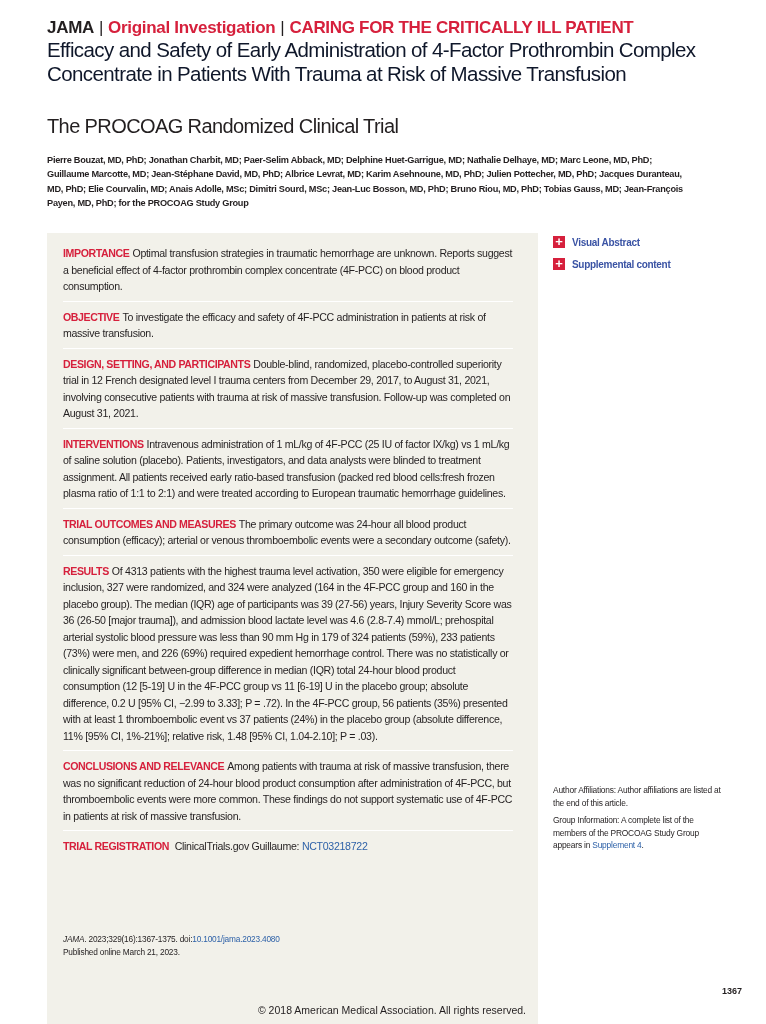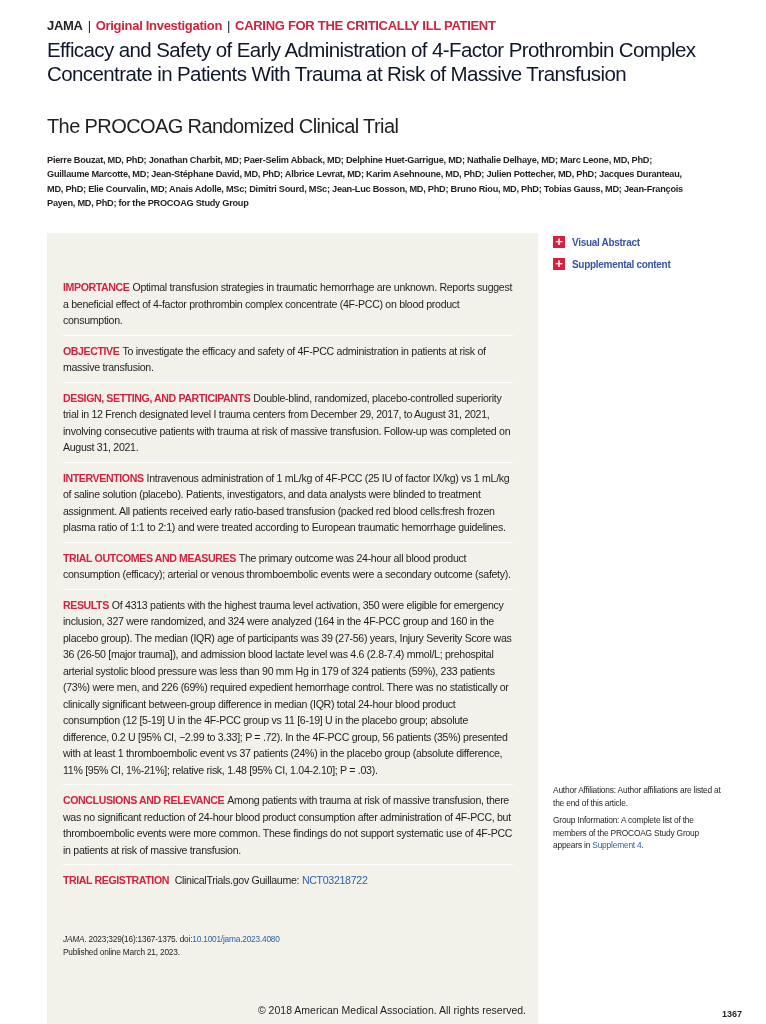--- a/index.html
+++ b/index.html
@@ -1,48 +1,48 @@
 <!DOCTYPE html>
 <html><head>
 <meta charset="utf-8">
 <style>
   html, body { margin: 0; padding: 0; background: #ffffff; }
   body { width: 766px; height: 1024px; position: relative; overflow: hidden;
          font-family: "Liberation Sans", sans-serif; color: #231f20; }
-  .kicker { position: absolute; left: 47px; top: 18px; font-size: 13px; font-weight: bold;
+  .kicker { position: absolute; left: 47px; top: 18px; font-size: 17px; font-weight: bold;
             letter-spacing: -0.3px; white-space: nowrap; }
   .kicker .sep { color: #231f20; font-weight: normal; margin: 0 5px; }
   .kicker .red { color: #d6203c; }
   .title { position: absolute; left: 47px; top: 38px; width: 680px; font-size: 20.5px;
            line-height: 24px; color: #0f172a; letter-spacing: -0.6px; margin: 0; font-weight: normal; }
   .subtitle { position: absolute; left: 47px; top: 114px; font-size: 20px; line-height: 24px;
               letter-spacing: -0.6px; color: #231f20; margin: 0; font-weight: normal; }
   .authors { position: absolute; left: 47px; top: 153px; width: 640px; font-size: 9.2px;
              line-height: 14.4px; color: #231f20; letter-spacing: -0.25px; font-weight: bold; }
   .abstract { position: absolute; left: 47px; top: 233px; width: 491px; height: 791px;
               background: #f2f1ea; }
   .section { margin: 0 25px 0 16px; padding: 7px 0 6px 0; border-bottom: 1.5px solid #ffffff;
              font-size: 10.6px; line-height: 16.5px; letter-spacing: -0.3px; }
-  .section:first-child { padding-top: 12px; margin-top: 34px; }
+  .section:first-child { padding-top: 12px; }
   .section.last { border-bottom: none; }
   .section .head { color: #d6203c; font-weight: bold; letter-spacing: -0.4px; margin-right: 3px; }
   .link { color: #2f62a8; }
   .citation { position: absolute; left: 16px; top: 700px; font-size: 8.3px; line-height: 12.5px;
               letter-spacing: -0.2px; }
   .copyright { position: absolute; right: 12px; bottom: 8px; font-size: 10.5px; white-space: nowrap; }
   .sidelinks { position: absolute; left: 553px; top: 231px; }
   .sidelink { display: flex; align-items: center; height: 22px; font-size: 10px; letter-spacing: -0.3px; }
   .plus { width: 12px; height: 12px; background: #d6203c; color: #fff; font-size: 13px;
           line-height: 12px; text-align: center; font-weight: bold; margin-right: 7px; }
   .sidelink .lbl { color: #3a53a4; font-weight: bold; }
   .sidenotes { position: absolute; left: 553px; top: 784px; width: 170px; font-size: 8.4px;
                line-height: 12.5px; letter-spacing: -0.2px; color: #231f20; }
   .note { margin-bottom: 5px; }
   .note b { font-weight: normal; }
-  .pagenum { position: absolute; left: 722px; top: 986px; font-size: 9px; font-weight: bold; margin-top: 23px; }
+  .pagenum { position: absolute; left: 722px; top: 986px; font-size: 9px; font-weight: bold; }
 </style>
 </head>
 <body>
 
 <div class="kicker">
   <span>JAMA</span><span class="sep">|</span><span class="red">Original Investigation</span><span class="sep">|</span><span class="red">CARING FOR THE CRITICALLY ILL PATIENT</span>
 </div>
 
 <h1 class="title">Efficacy and Safety of Early Administration of 4-Factor Prothrombin Complex Concentrate in Patients With Trauma at Risk of Massive Transfusion</h1>
 <h2 class="subtitle">The PROCOAG Randomized Clinical Trial</h2>

